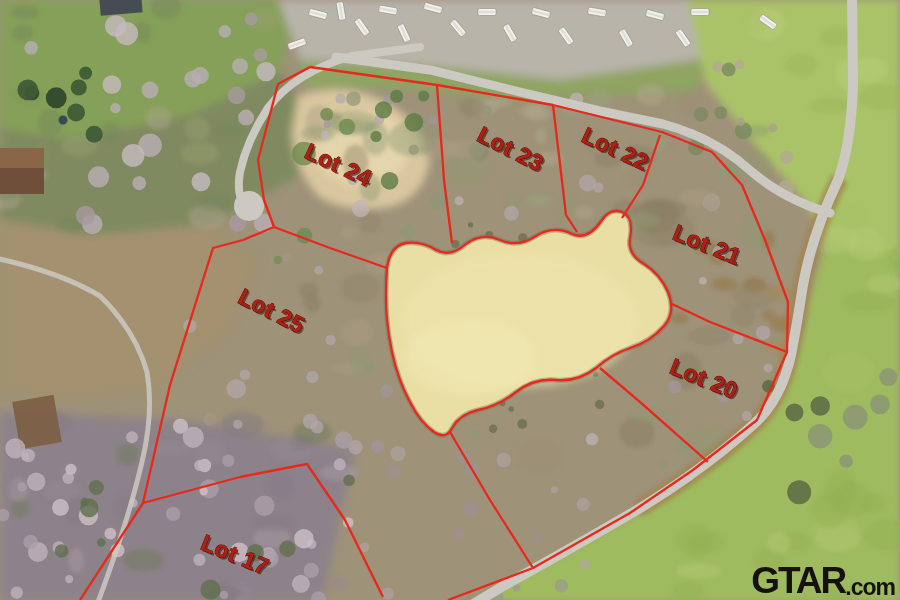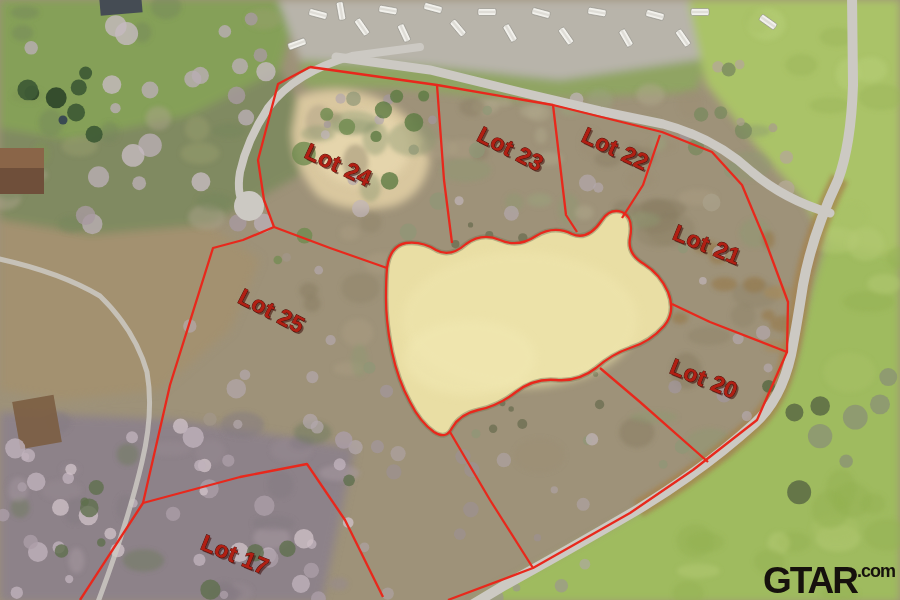--- a/index.html
+++ b/index.html
@@ -1,24 +1,24 @@
 <!DOCTYPE html>
 <html><head>
 <meta charset="utf-8">
 <style>
   html,body{margin:0;padding:0;background:#222;}
   #stage{position:relative;width:900px;height:600px;overflow:hidden;
          font-family:"Liberation Sans",sans-serif;}
   #scene{position:absolute;left:0;top:0;}
   svg text{font-family:"Liberation Sans",sans-serif;}
   .lot-label{font-weight:bold;letter-spacing:.5px;}
-  #watermark{position:absolute;right:5px;bottom:1px;display:flex;align-items:flex-start;
+  #watermark{position:absolute;right:5px;bottom:1px;display:flex;align-items:flex-end;
              color:#16110d;user-select:none;line-height:1;}
   #watermark .brand{font-size:37px;font-weight:800;letter-spacing:-2px;}
-  #watermark .tld{font-size:18px;font-weight:800;letter-spacing:-1px;}
+  #watermark .tld{font-size:23px;font-weight:800;letter-spacing:-1px;}
 </style>
 </head>
 <body>
 
 <div id="stage">
   <svg id="scene" width="900" height="600" viewBox="0 0 900 600">
     <defs>
       <filter id="blur4" x="-20%" y="-20%" width="140%" height="140%">
           <feGaussianBlur stdDeviation="4"></feGaussianBlur>
         </filter>

